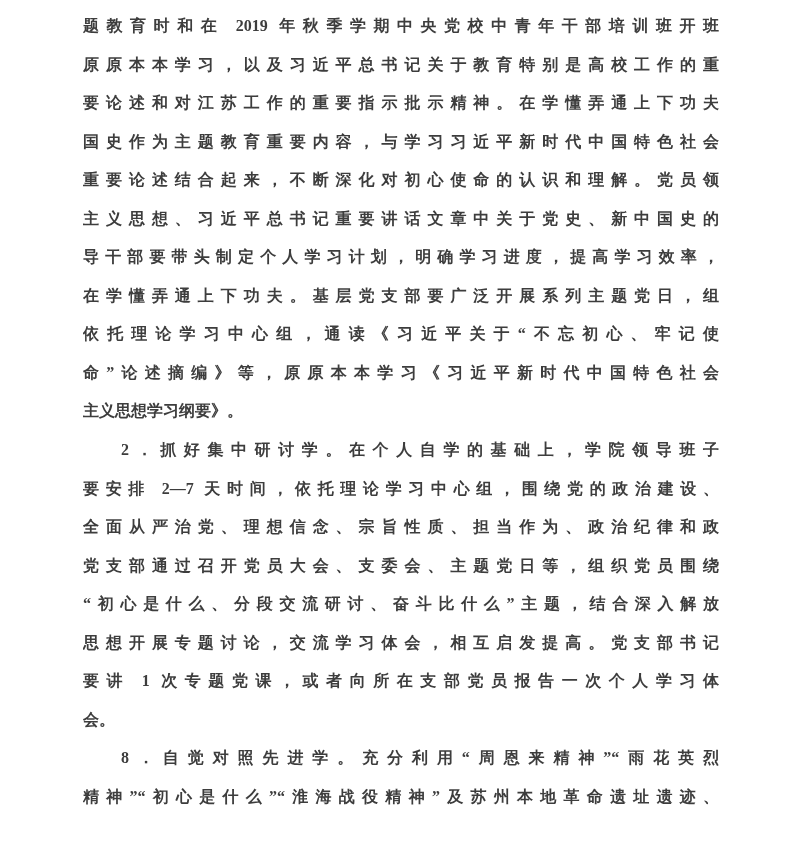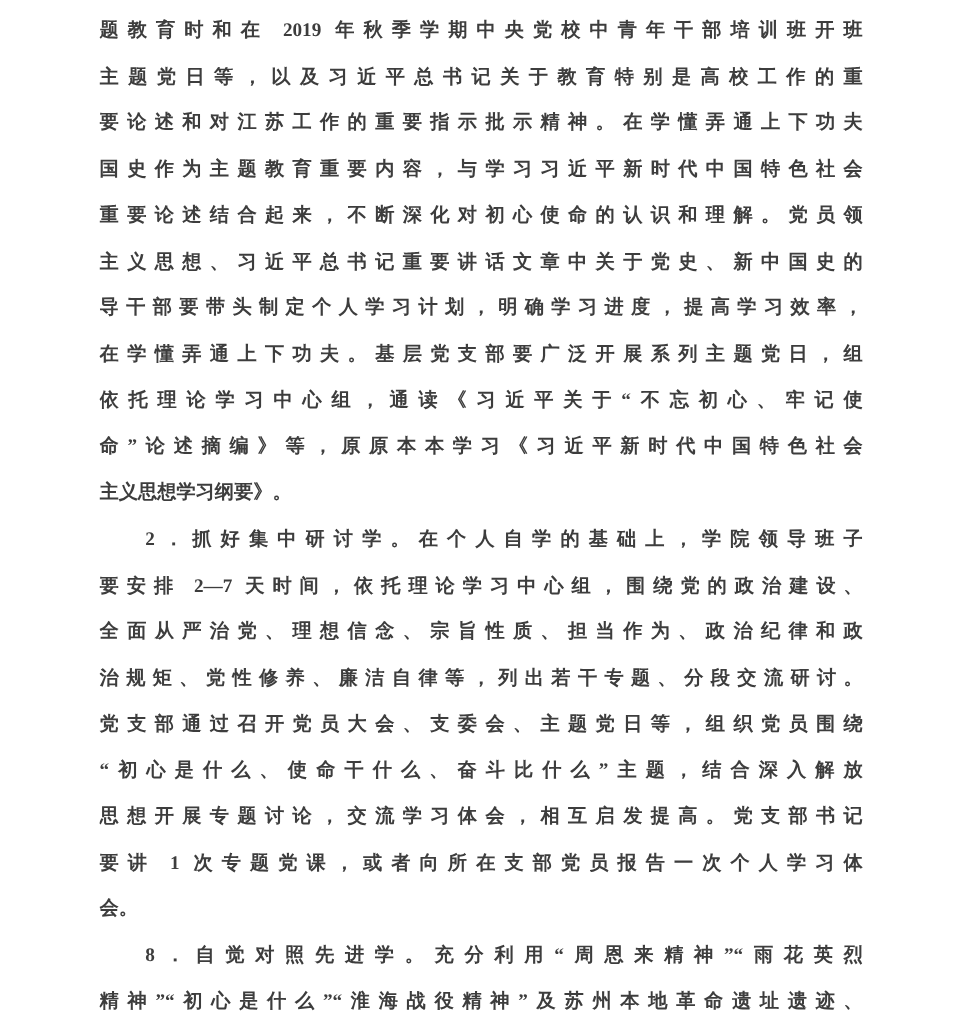--- a/index.html
+++ b/index.html
@@ -45,38 +45,37 @@
     text-align-last: left;
   }
 </style>
 </head>
 <body>
 
 <div class="page">
   <div class="text-block" style="color: rgb(61, 61, 61);">
       <div class="paragraph">
         <div class="line">题教育时和在 2019 年秋季学期中央党校中青年干部培训班开班</div>
-        <div class="line">主题党日等，以及习近平总书记关于教育特别是高校工作的重</div>
+        <div class="line">原原本本学习，以及习近平总书记关于教育特别是高校工作的重</div>
         <div class="line">要论述和对江苏工作的重要指示批示精神。在学懂弄通上下功夫</div>
         <div class="line">国史作为主题教育重要内容，与学习习近平新时代中国特色社会</div>
         <div class="line">重要论述结合起来，不断深化对初心使命的认识和理解。党员领</div>
         <div class="line">主义思想、习近平总书记重要讲话文章中关于党史、新中国史的</div>
         <div class="line">导干部要带头制定个人学习计划，明确学习进度，提高学习效率，</div>
         <div class="line">在学懂弄通上下功夫。基层党支部要广泛开展系列主题党日，组</div>
         <div class="line">依托理论学习中心组，通读《习近平关于“不忘初心、牢记使</div>
         <div class="line">命”论述摘编》等，原原本本学习《习近平新时代中国特色社会</div>
         <div class="line last">主义思想学习纲要》。</div>
       </div>
       <div class="paragraph">
         <div class="line indent">2．抓好集中研讨学。在个人自学的基础上，学院领导班子</div>
         <div class="line">要安排 2—7 天时间，依托理论学习中心组，围绕党的政治建设、</div>
         <div class="line">全面从严治党、理想信念、宗旨性质、担当作为、政治纪律和政</div>
-        <div class="line">治规矩、党性修养、廉洁自律等，列出若干专题、分段交流研讨。</div>
         <div class="line">党支部通过召开党员大会、支委会、主题党日等，组织党员围绕</div>
-        <div class="line">“初心是什么、使命干什么、奋斗比什么”主题，结合深入解放</div>
+        <div class="line">“初心是什么、分段交流研讨、奋斗比什么”主题，结合深入解放</div>
         <div class="line">思想开展专题讨论，交流学习体会，相互启发提高。党支部书记</div>
         <div class="line">要讲 1 次专题党课，或者向所在支部党员报告一次个人学习体</div>
         <div class="line last">会。</div>
       </div>
       <div class="paragraph">
         <div class="line indent">8．自觉对照先进学。充分利用“周恩来精神”“雨花英烈</div>
         <div class="line">精神”“初心是什么”“淮海战役精神”及苏州本地革命遗址遗迹、</div>
       </div>
     </div>
 </div>

